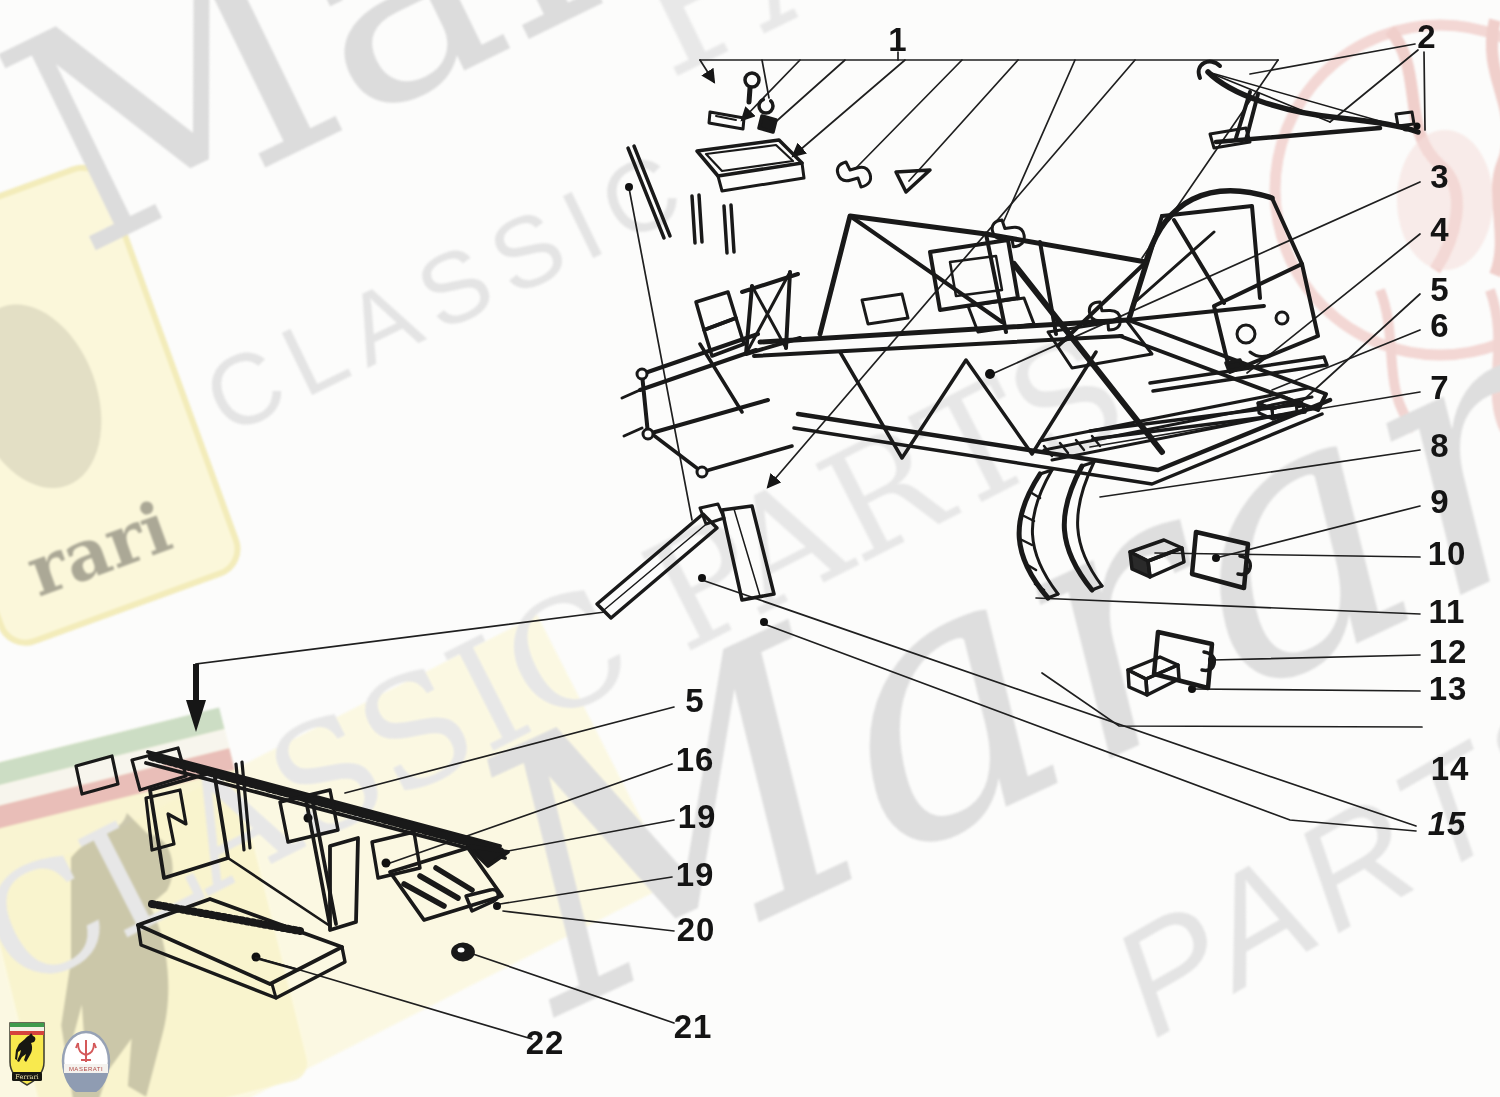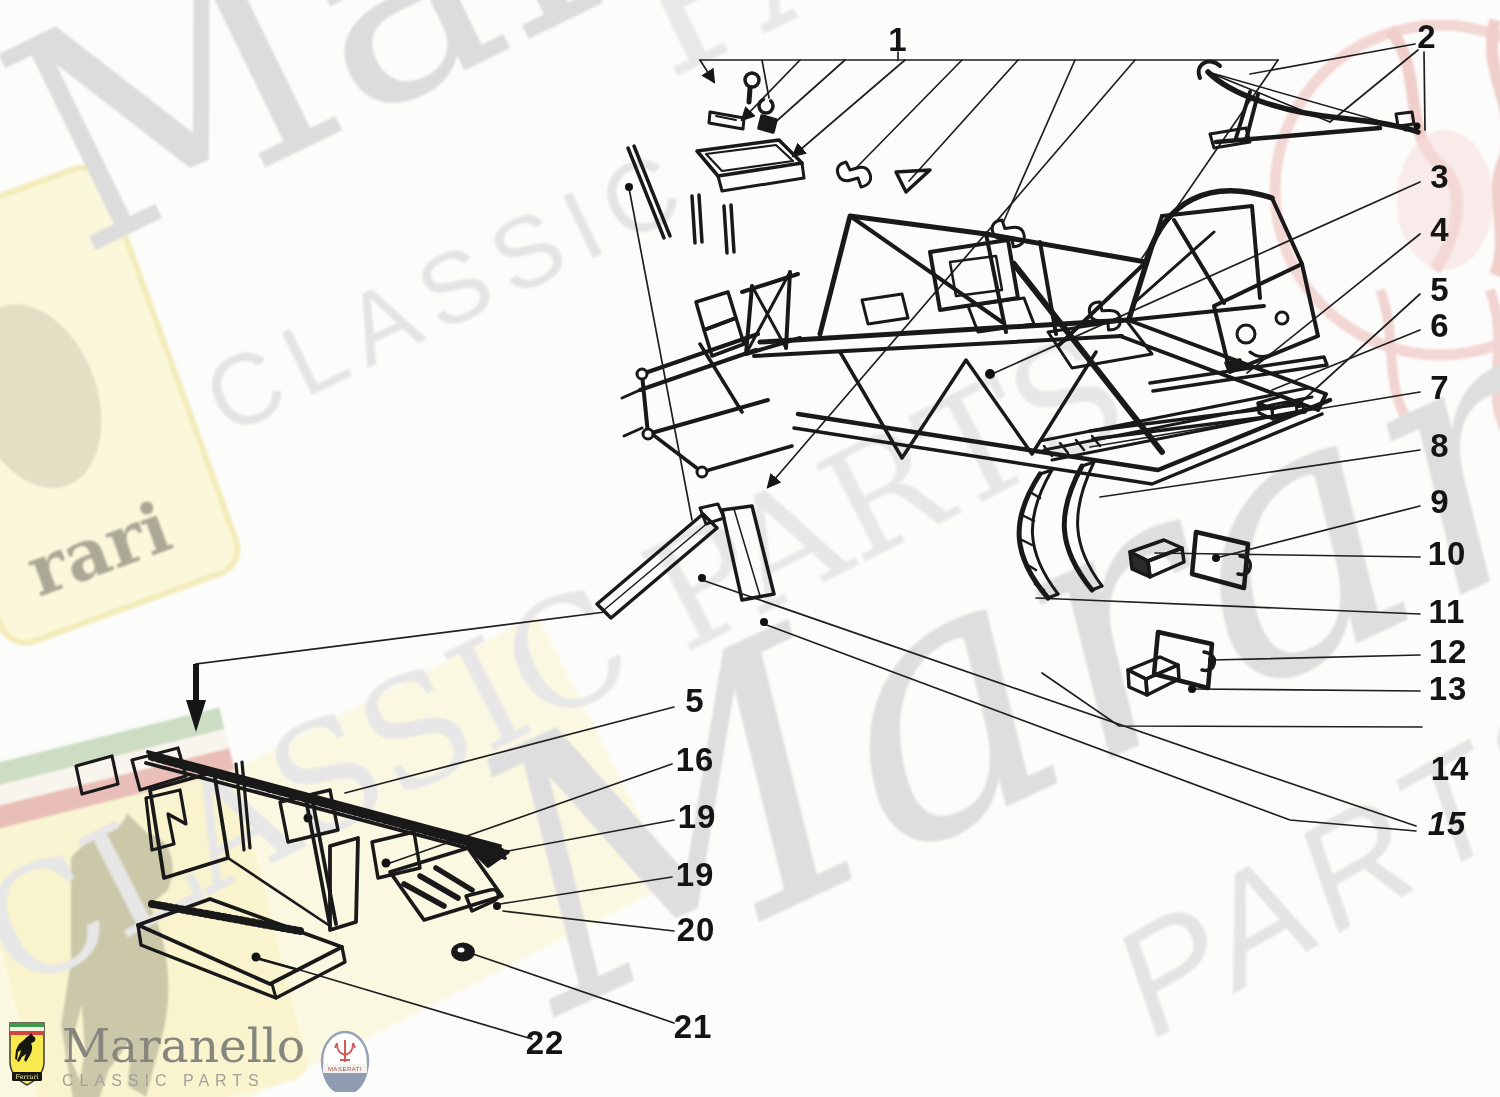--- a/index.html
+++ b/index.html
@@ -348,24 +348,20 @@
 
   <svg class="logo-svg" width="38" height="64" viewBox="0 0 38 64">
     <path d="M2,1 H36 V40 Q36,54 19,63 Q2,54 2,40 Z" fill="#f8e94e" stroke="#3b3b2f" stroke-width="1.5"></path>
     <rect x="2" y="1" width="34" height="4" fill="#3f9a4d"></rect>
     <rect x="2" y="5" width="34" height="4" fill="#f5f2e6"></rect>
     <rect x="2" y="9" width="34" height="4" fill="#d5433d"></rect>
     <path d="M17,17 c2,-3 5,-3 6,-6 l2,3 c3,1 3,4 1,6 l-3,1 c2,4 1,9 -1,12 l-4,7 -2,-2 2,-6 -4,3 -3,5 -2,-1 3,-7 1,-4 -3,2 -1,8 -2,-1 1,-9 3,-6 z" fill="#171712"></path>
     <rect x="4" y="50" width="30" height="9" rx="1.5" fill="#171712"></rect>
     <text x="19" y="57" text-anchor="middle" font-size="6.5" fill="#f4e8b0" font-family="DejaVu Serif,serif">Ferrari</text>
   </svg>
-  <div class="brandblock">
-    <div id="brand-name">Maranello</div>
-    <div id="brand-tagline">CLASSIC PARTS</div>
-  </div>
 
   <svg class="logo-svg" width="52" height="62" viewBox="0 0 52 62" style="margin-left:14px;margin-top:8px;">
     <ellipse cx="26" cy="31" rx="23" ry="29" fill="#ffffff" stroke="#97a2b5" stroke-width="2.5"></ellipse>
     <path d="M3,36 a23,29 0 0 0 46,0 Z" fill="#8f9cb2"></path>
     <rect x="4" y="34" width="44" height="9" fill="#f4f2ee"></rect>
     <text x="26" y="41" text-anchor="middle" font-size="6" fill="#b04a47" letter-spacing="0.5" font-family="Liberation Sans,sans-serif">MASERATI</text>
     <g stroke="#d4595a" stroke-width="2" fill="none">
       <path d="M26,10 V32"></path>
       <path d="M18,13 C18,22 22,24 26,25 C30,24 34,22 34,13"></path>
       <path d="M18,13 l-2,5 M34,13 l2,5"></path>

